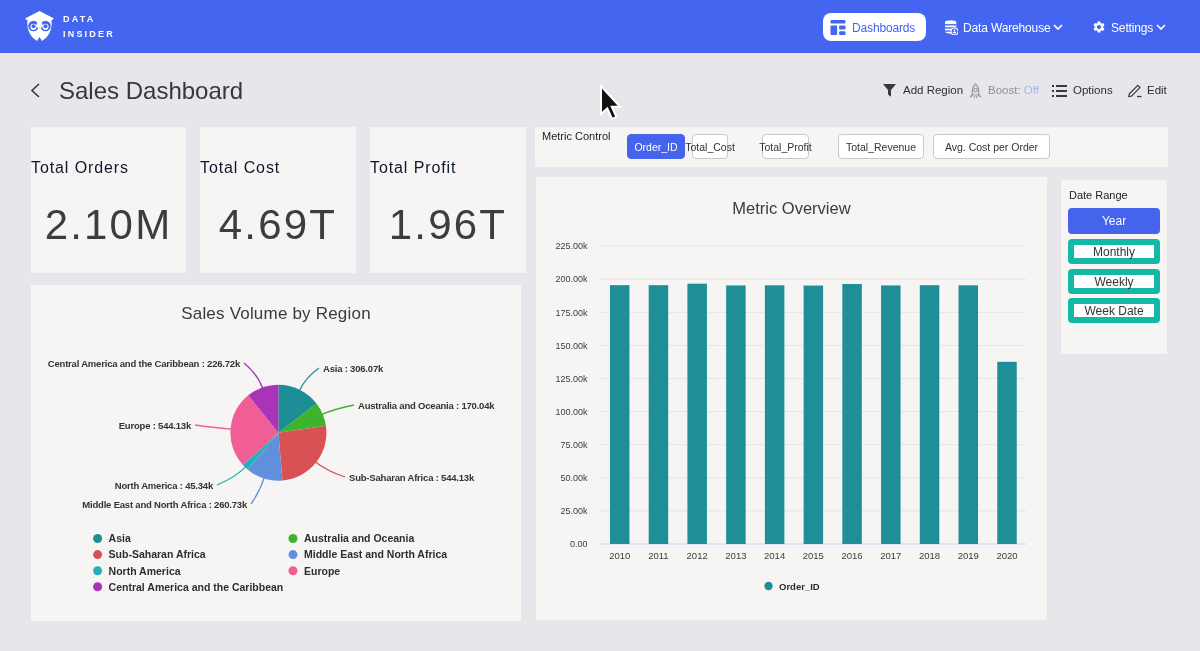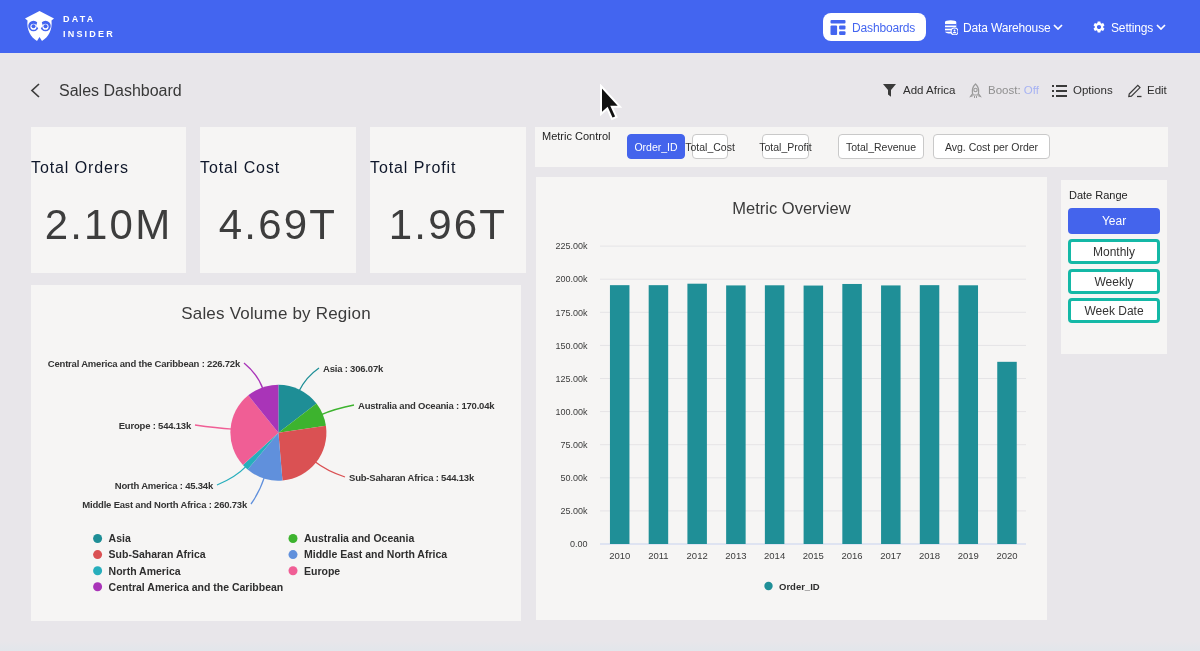--- a/index.html
+++ b/index.html
@@ -2,28 +2,28 @@
 <html><head>
 <meta charset="utf-8">
 <style>
 *{margin:0;padding:0;box-sizing:border-box}
 html,body{width:1200px;height:651px;font-family:"Liberation Sans",sans-serif;background:#e8e6ea;overflow:hidden;position:relative}
 .abs{position:absolute}
 .topbar{position:absolute;top:0;left:0;width:1200px;height:53px;background:#4365f0}
 .logo-text{position:absolute;left:63px;top:12px;color:#fff;font-size:9px;font-weight:bold;letter-spacing:2.2px;line-height:15px}
 .dash-btn{position:absolute;left:823px;top:13px;width:103px;height:28px;background:#fff;border-radius:8px}
 .nav-t{position:absolute;color:#fff;font-size:12px;line-height:14px;letter-spacing:-0.15px}
-.subtitle{position:absolute;left:59px;top:81px;font-size:16px;line-height:20px;color:#383838}
+.subtitle{position:absolute;left:59px;top:81px;font-size:24px;line-height:20px;color:#383838}
 .hdr-act{position:absolute;top:85px;font-size:11.5px;line-height:11.5px;color:#2e2e2e;white-space:nowrap}
 .card{position:absolute;background:#f6f5f4}
 .kpi-t{position:absolute;width:100%;text-align:left;top:33px;font-size:16px;line-height:16px;letter-spacing:0.9px;color:#0f172a}
 .kpi-v{position:absolute;width:100%;text-align:center;top:77px;font-size:42px;line-height:42px;font-weight:normal;letter-spacing:2.2px;color:#3d3d3d}
 .mc-btn{position:absolute;top:7px;height:25px;border:1px solid #c9c9c9;background:#fff;border-radius:4px;font-size:10.5px;color:#333;display:flex;align-items:center;justify-content:center;white-space:nowrap}
 .mc-btn.sel{background:#4464ec;border-color:#4464ec;color:#fff}
-.dr-btn{position:absolute;left:7px;width:92px;height:25px;border:3px solid #14b8a6;background:#fff;border-radius:4px;font-size:12px;color:#333;display:flex;align-items:center;justify-content:center}
+.dr-btn{position:absolute;left:7px;width:92px;height:25px;border:6px solid #14b8a6;background:#fff;border-radius:4px;font-size:12px;color:#333;display:flex;align-items:center;justify-content:center}
 .dr-btn.sel{background:#4464ec;border-color:#4464ec;color:#fff;height:26px}
 .chart-title{position:absolute;width:100%;text-align:center;color:#3b3b3b}
 </style>
 </head>
 <body>
 
 <div class="topbar">
   <svg class="abs" style="left:25px;top:11px" width="29" height="32" viewBox="0 0 58 64">
     <path d="M29 0 L58 15 L53 19 C55 38 47 52 34 60 L29 52 L24 60 C11 52 3 38 5 19 L0 15 Z" fill="#fff"></path>
     <circle cx="17" cy="30" r="10.5" fill="#4365f0"></circle>
@@ -70,21 +70,21 @@
 </div>
 
 <svg class="abs" style="left:28px;top:82px" width="16" height="17" viewBox="0 0 16 17">
     <path d="M11 2 L4 8.5 L11 15" stroke="#3c3c3c" stroke-width="1.7" fill="none"></path>
   </svg>
 <div class="subtitle">Sales Dashboard</div>
 
 <svg class="abs" style="left:883px;top:84px" width="13" height="14" viewBox="0 0 13 14">
     <path d="M0 0 H13 L8 5.9 V12.8 L5 10.4 V5.9 Z" fill="#3a3a3a"></path>
   </svg>
-<div class="hdr-act" style="left:903px">Add Africa</div>
+<div class="hdr-act" style="left:903px">Add Region</div>
 
 <svg class="abs" style="left:969px;top:83px" width="13" height="16" viewBox="0 0 13 16">
   <path d="M6.5 1 C9 3.5 10 6.5 9.6 9.5 L9 12 H4 L3.4 9.5 C3 6.5 4 3.5 6.5 1 Z" fill="none" stroke="#9a9a9a" stroke-width="1.2"></path>
   <circle cx="6.5" cy="7" r="1.7" fill="none" stroke="#9a9a9a" stroke-width="1.1"></circle>
   <path d="M3.6 10.5 L1.5 13.5 L3.8 12.8 M9.4 10.5 L11.5 13.5 L9.2 12.8" fill="none" stroke="#9a9a9a" stroke-width="1.1"></path>
   <path d="M5.5 13 v2 M7.5 13 v2" stroke="#9a9a9a" stroke-width="1"></path>
 </svg>
 <div class="hdr-act" style="left:988px;color:#8f8f8f">Boost: <span style="color:#a7b3f3">Off</span></div>
 
 <svg class="abs" style="left:1052px;top:85px" width="15" height="13" viewBox="0 0 15 13">

